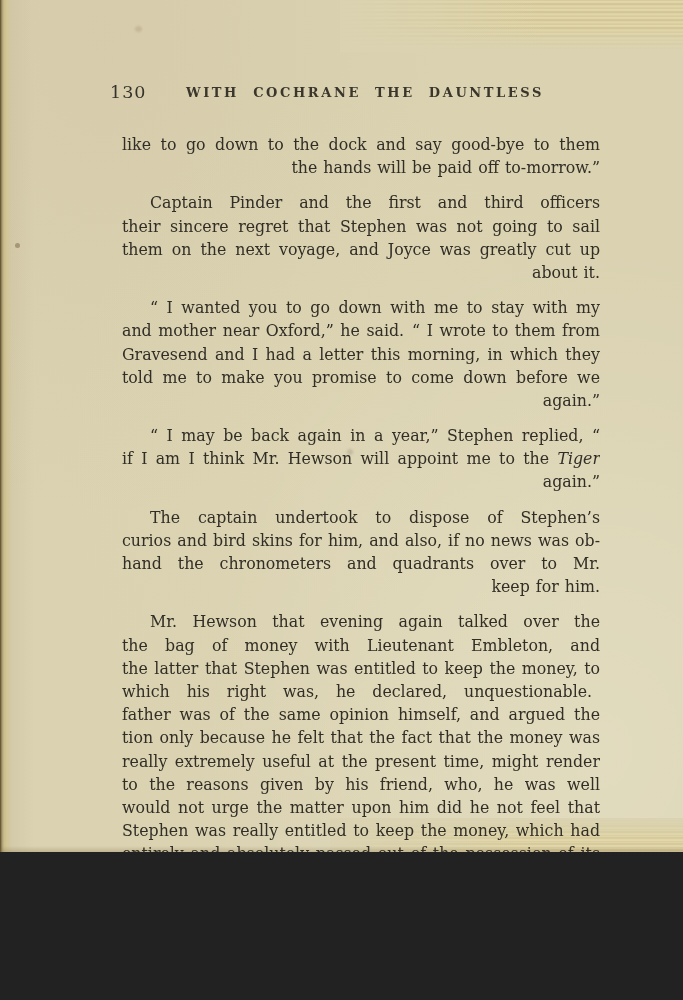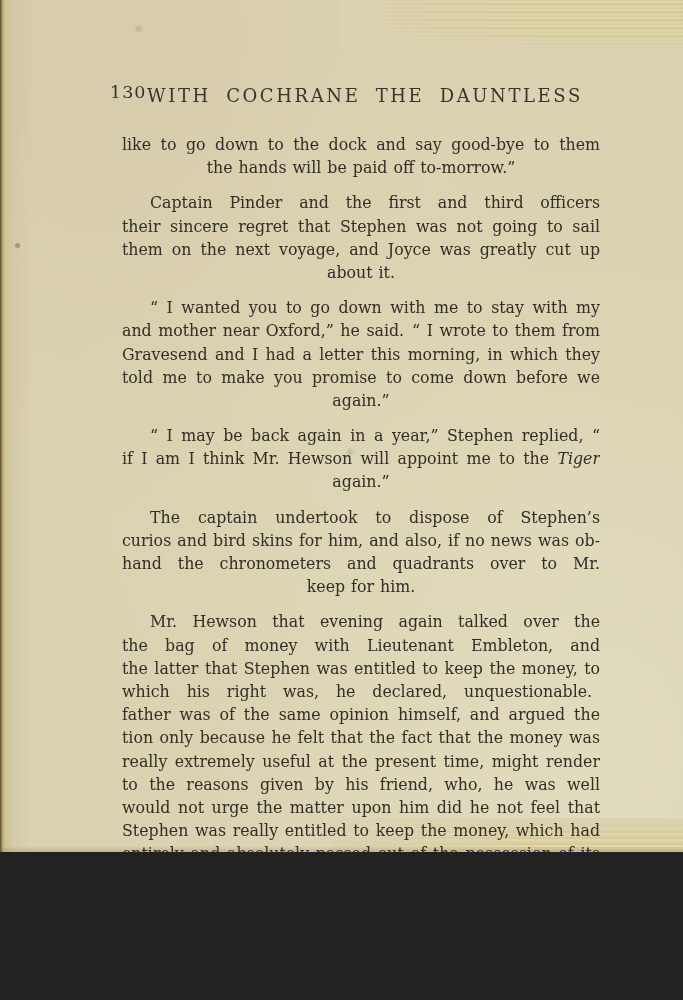--- a/index.html
+++ b/index.html
@@ -65,34 +65,34 @@
   
   .running-head{
     position:absolute;top:82px;left:110px;width:502px;height:22px;
   }
   .page-number{
     position:absolute;left:0;top:0;
     font-size:17.5px;letter-spacing:1px;color:#35322a;
   }
   .running-title{
     position:absolute;left:8px;right:0;top:3px;text-align:center;
-    font-size:18px;font-weight:normal;letter-spacing:2.6px;word-spacing:7px;
+    font-size:13px;font-weight:bold;letter-spacing:2.6px;word-spacing:7px;
     color:#3a362c;
   }
 
   
   .text-block{
     position:absolute;top:121px;left:110px;width:502px;
     font-size:15.8px;color:#312e26;
   }
   .para{margin:12px;}
   .line{
     height:23.2px;line-height:23.2px;
     overflow:hidden;white-space:nowrap;
-    text-align:center;word-spacing:1px;
+    text-align:right;word-spacing:1px;
   }
   .line.just{
     white-space:normal;
     text-align:justify;text-align-last:justify;
   }
   .para.indent .line.first{text-indent:28px;}
   .line em{font-style:italic;}
 </style>
 </head>
 <body>

